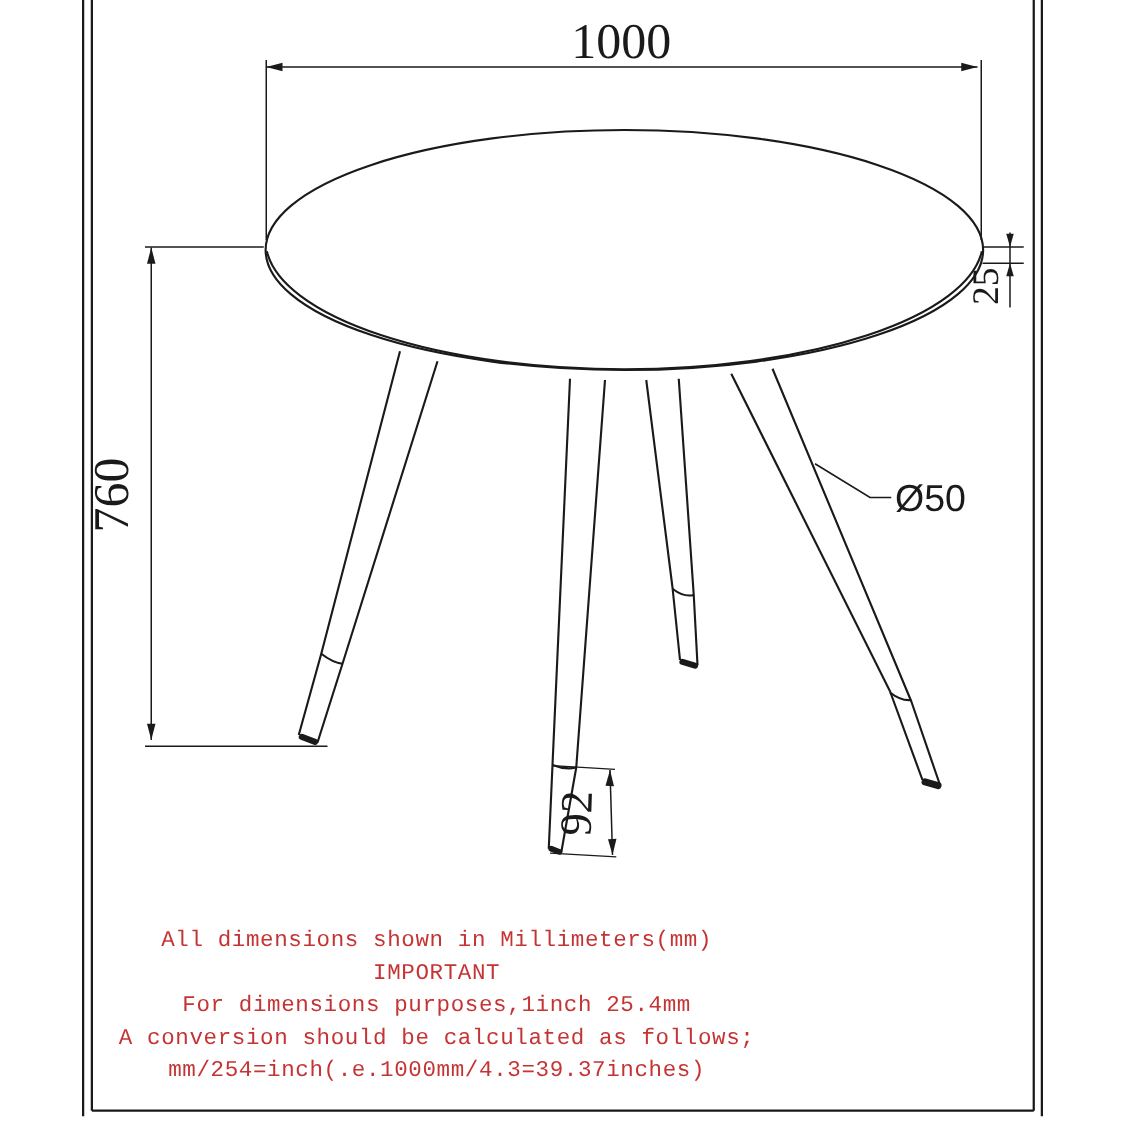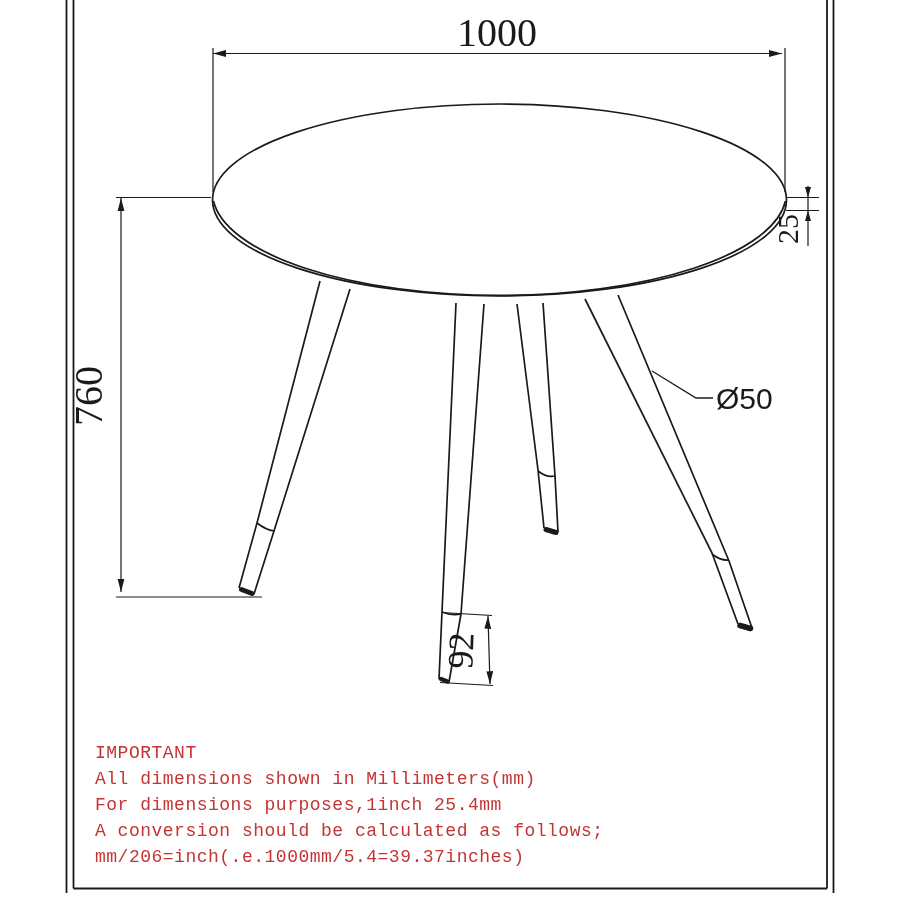--- a/index.html
+++ b/index.html
@@ -9,20 +9,21 @@
     height: 900px;
     background: #ffffff;
     overflow: hidden;
     font-family: "Liberation Sans", sans-serif;
   }
   .page {
     position: relative;
     width: 900px;
     height: 900px;
     background: #ffffff;
+    text-align: center;
   }
   svg { position: absolute; left: 0; top: 0; }
 
   .dim-text {
     font-family: "Liberation Serif", serif;
     fill: #1a1a1a;
   }
   .leader-text {
     font-family: "Liberation Sans", sans-serif;
     fill: #1a1a1a;
@@ -131,20 +132,20 @@
       <text class="dim-text" font-size="36" text-anchor="middle" stroke="none" transform="translate(473,651) rotate(-88)">92</text>
     </g>
 
     <g>
       <path d="M652,371 L696,398 L713,398" fill="none" stroke="#1a1a1a" stroke-width="1.3"></path>
       <text class="leader-text" x="716" y="409" font-size="30">Ø50</text>
     </g>
   </svg>
 
   <div class="notes">
+    <div>All dimensions shown in Millimeters(mm)</div>
     <div>IMPORTANT</div>
-    <div>All dimensions shown in Millimeters(mm)</div>
     <div>For dimensions purposes,1inch 25.4mm</div>
     <div>A conversion should be calculated as follows;</div>
-    <div>mm/206=inch(.e.1000mm/5.4=39.37inches)</div>
+    <div>mm/254=inch(.e.1000mm/4.3=39.37inches)</div>
   </div>
 
 </div>
 
 </body></html>

